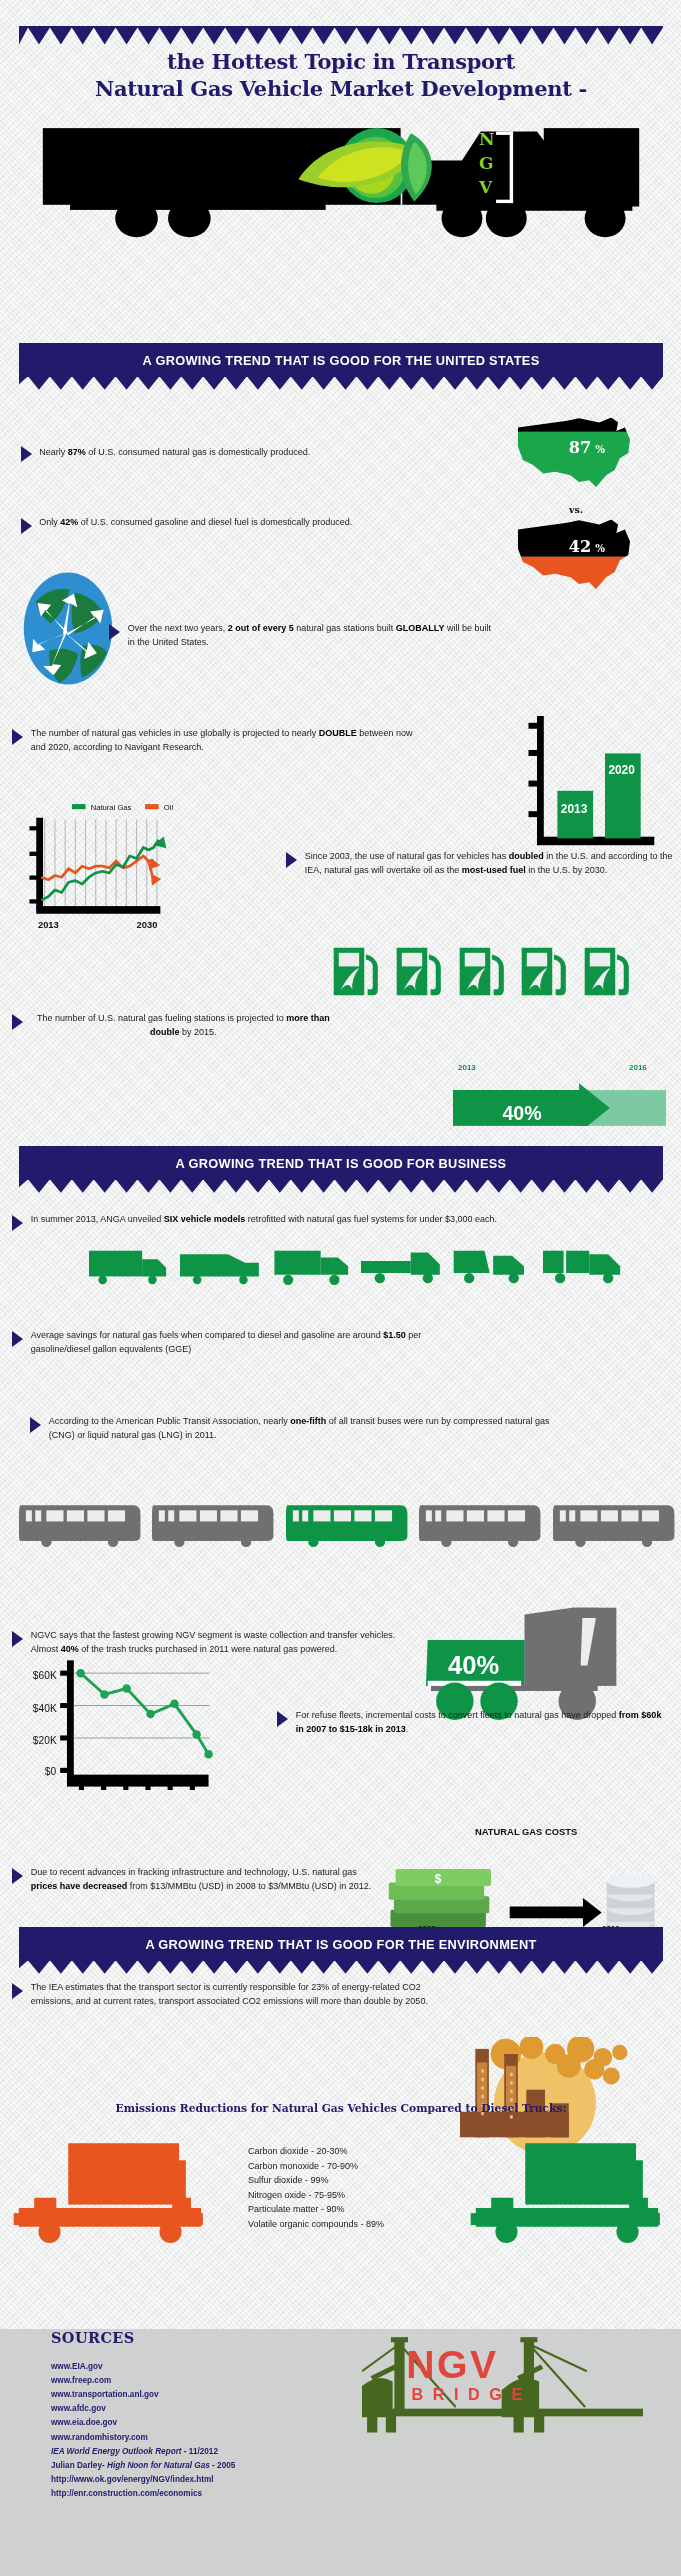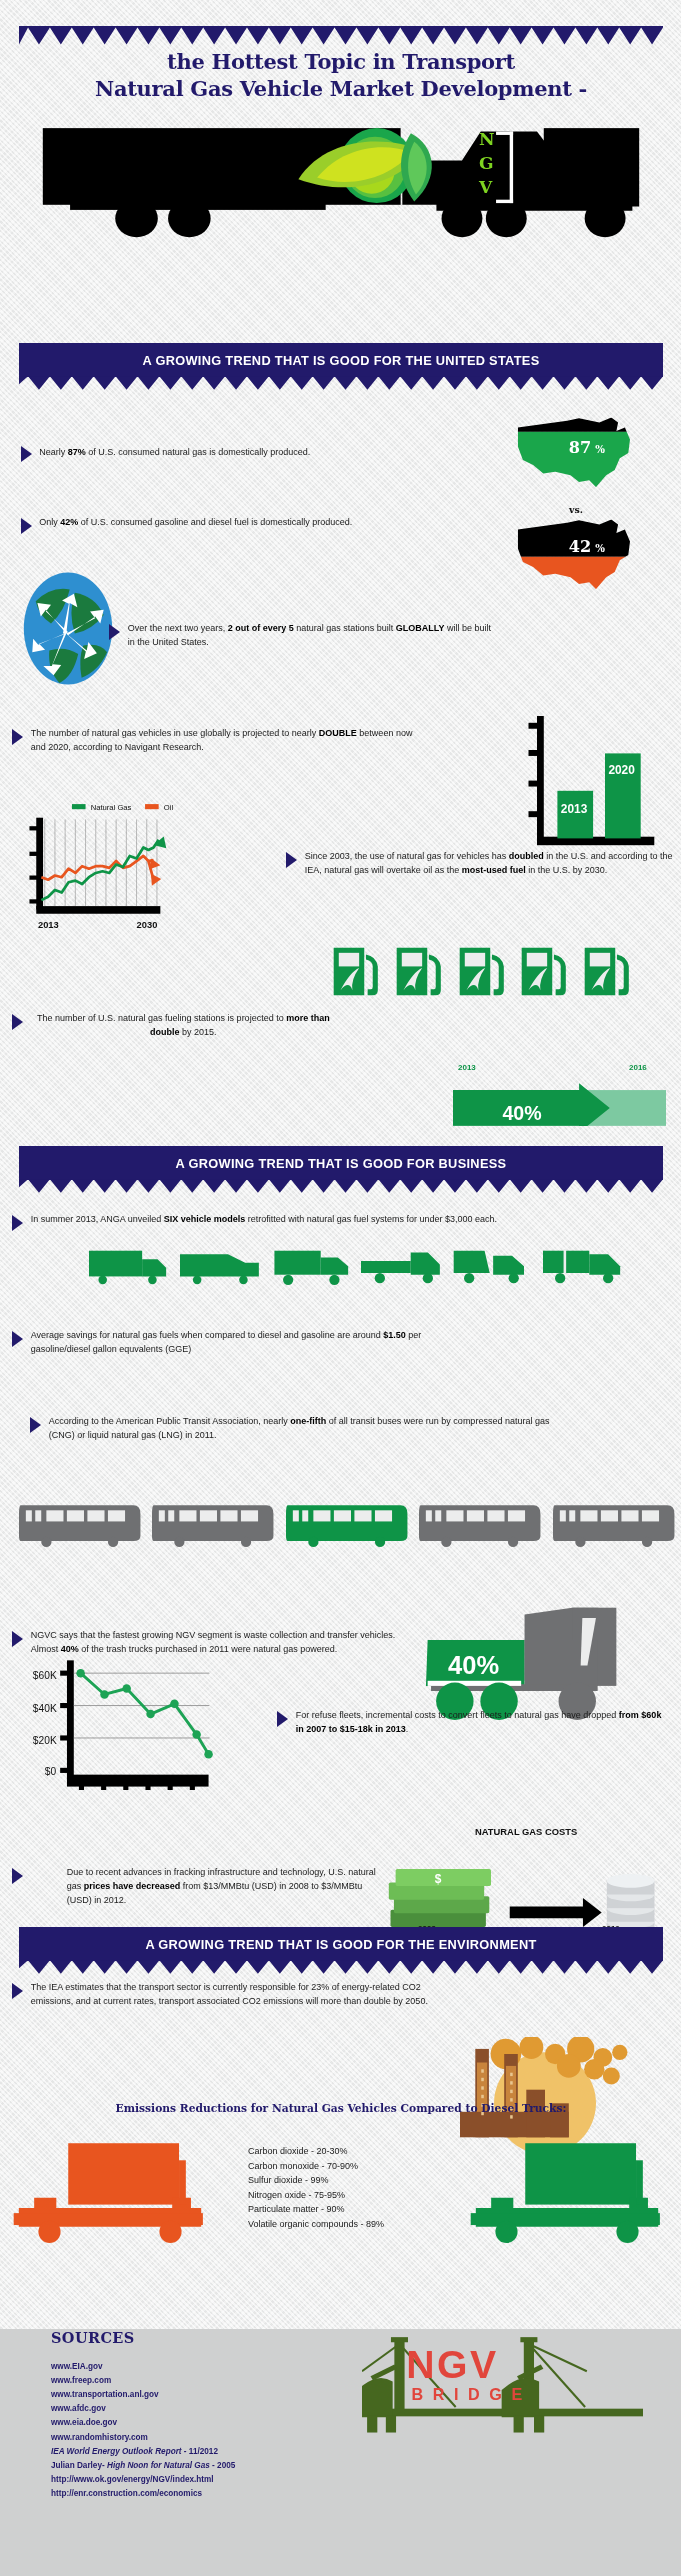--- a/index.html
+++ b/index.html
@@ -579,21 +579,21 @@
         <rect x="264" y="38" width="56" height="16" fill="#cfd2d5"></rect>
         <ellipse cx="292" cy="38" rx="28" ry="8" fill="#e4e7e9"></ellipse>
         <rect x="264" y="22" width="56" height="16" fill="#cfd2d5"></rect>
         <ellipse cx="292" cy="22" rx="28" ry="8" fill="#eef1f3"></ellipse>
       </g>
     </svg>
   </div>
   <div class="label-sm" style="left:418px; top:1924px;">2008</div>
   <div class="label-sm" style="left:602px; top:1924px;">2012</div>
 
-  <div class="bullet" style="left:12px; top:1866px; width:366px;gap:36px;">
+  <div class="bullet" style="left:12px; top:1866px; width:366px;">
     <div class="tri"></div>
     <div class="txt">Due to recent advances in fracking infrastructure and technology, U.S. natural gas <b>prices have decreased</b> from $13/MMBtu (USD) in 2008 to $3/MMBtu (USD) in 2012.</div>
   </div>
 
   <div class="banner" style="top:1927px;">
     <span>A GROWING TREND THAT IS GOOD FOR THE ENVIRONMENT</span>
     <div class="zigzag-bottom"></div>
   </div>
 
   <div style="position:absolute; left:460px; top:2037px; width:170px; height:119px;">

